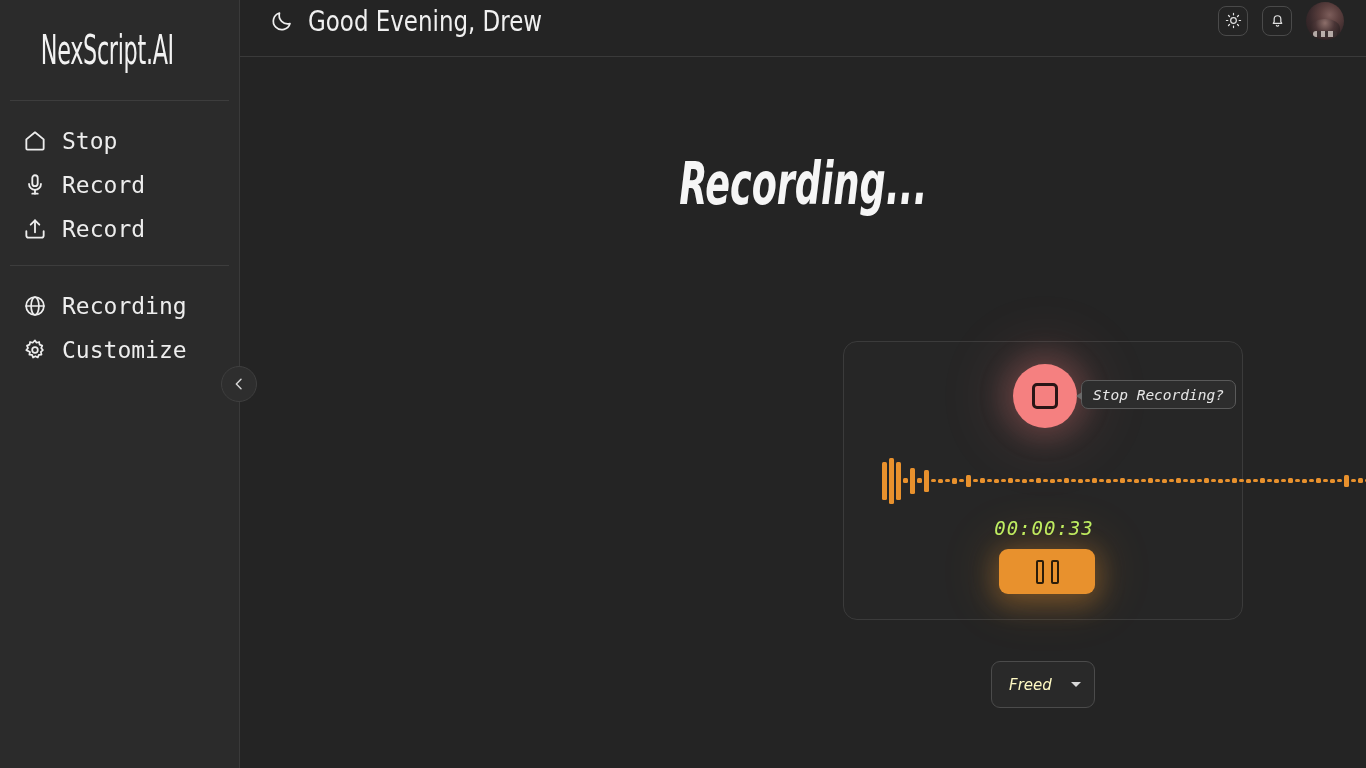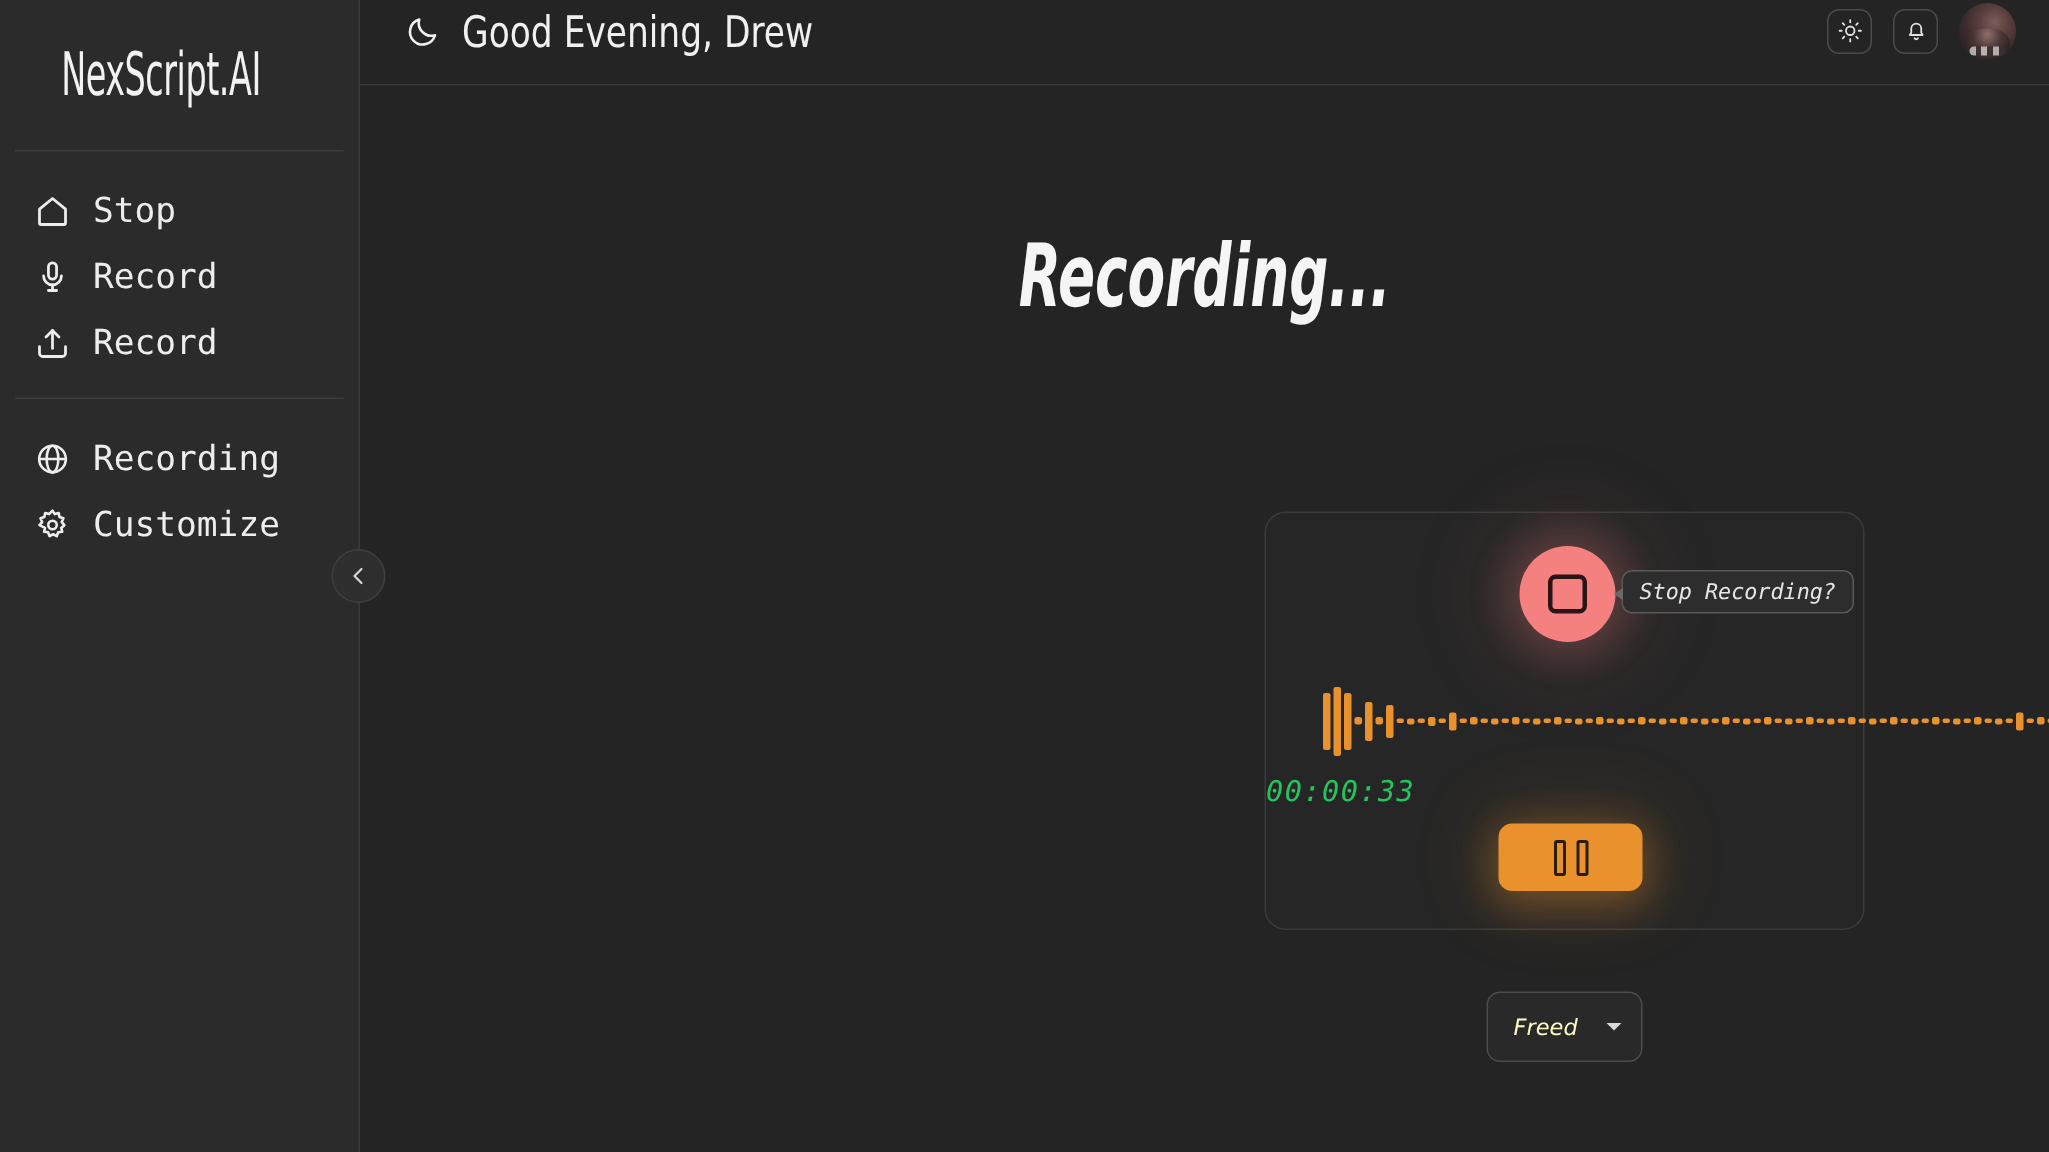--- a/index.html
+++ b/index.html
@@ -140,23 +140,23 @@
 
   .waveform {
     position: absolute; left: 38px; top: 101px;
     width: 324px; height: 75px;
     display: flex; align-items: center; justify-content: flex-start; gap: 2px;
   }
   .wbar { width: 5px; background: #e8912d; border-radius: 1.5px; flex: 0 0 auto; }
 
   .timer {
     position: absolute; left: 0; top: 175px; width: 400px;
-    text-align: left;
+    text-align: center;
     font-family: "DejaVu Sans Mono", monospace;
-    font-size: 19px; color: #22c55e; letter-spacing: 1px;
+    font-size: 19px; color: #bef264; letter-spacing: 1px;
   }
 
   .pause-btn {
     position: absolute; left: 155px; top: 207px;
     width: 96px; height: 45px; border-radius: 9px;
     background: #e8912d; border: none; cursor: pointer;
     display: flex; align-items: center; justify-content: center; gap: 7px;
     box-shadow: 0 6px 26px 4px rgba(232,145,45,0.32), 0 0 52px 10px rgba(232,145,45,0.14);
   }
   .pause-bar {

